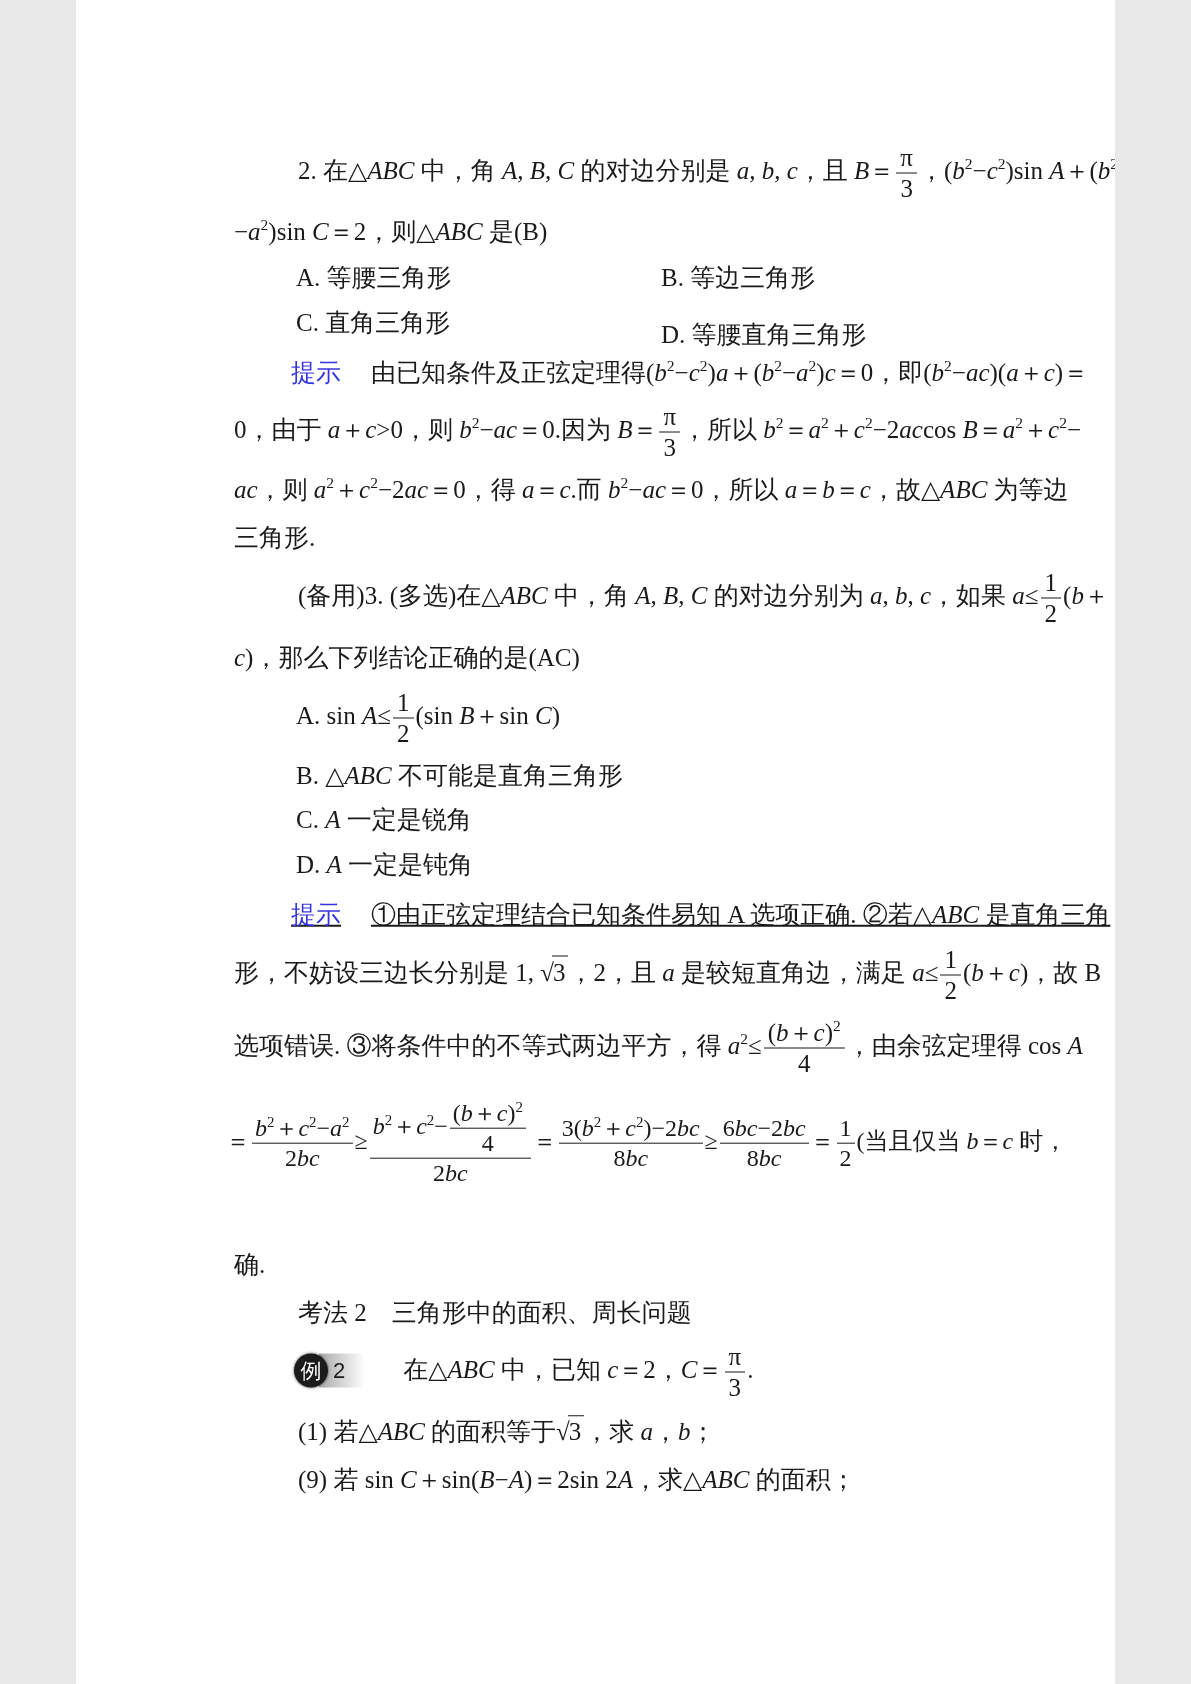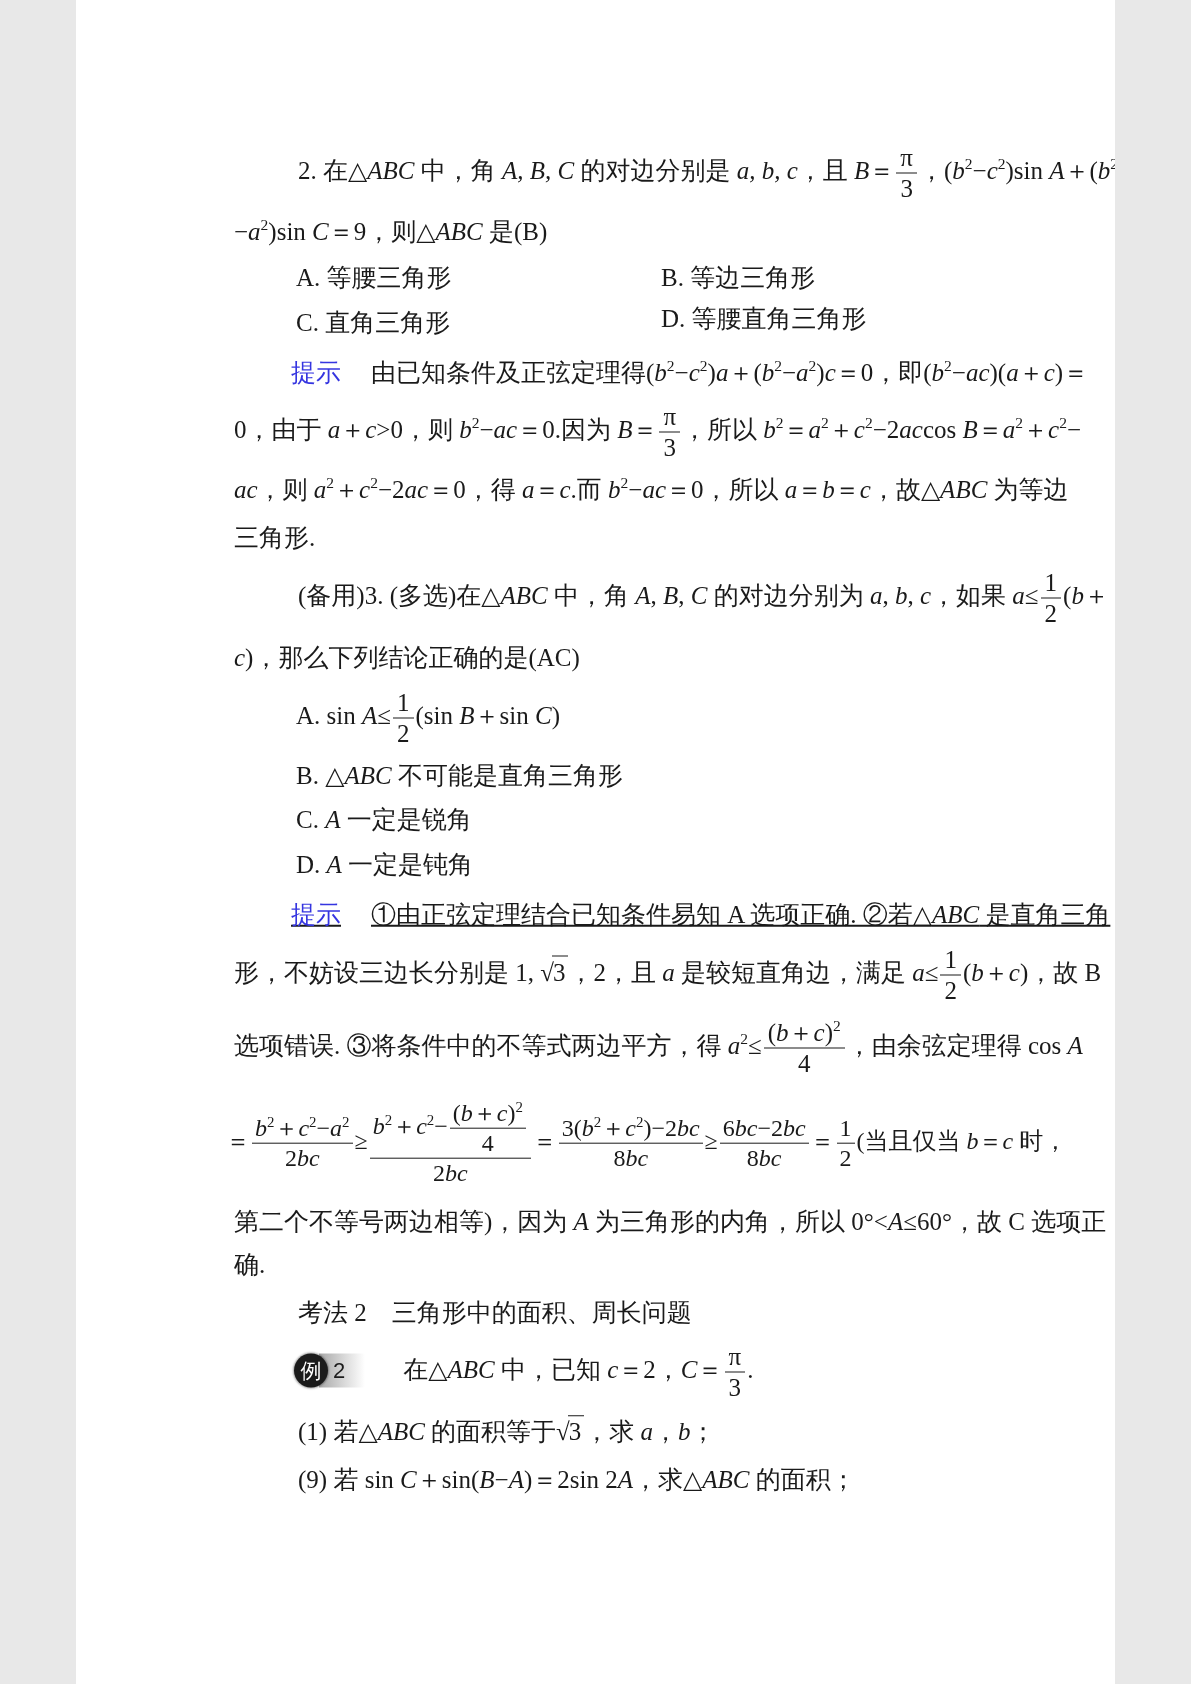--- a/index.html
+++ b/index.html
@@ -71,40 +71,39 @@
     font-size:22px;
     padding:3px 20px 3px 14px;
     margin-left:-9px;
   }
 </style>
 </head>
 <body>
 
 <div class="page" id="page">
     <div class="line" style="top: 173px; left: 222px;"><span class="t">2. 在△</span><i class="var">ABC</i><span class="t"> 中，角 </span><i class="var">A, B, C</i><span class="t"> 的对边分别是 </span><i class="var">a, b, c</i><span class="t">，且 </span><i class="var">B</i><span class="t">＝</span><span class="frac"><span class="num"><span class="t">π</span></span><span class="den"><span class="t">3</span></span></span><span class="t">，(</span><i class="var">b</i><sup class="sup">2</sup><span class="t">−</span><i class="var">c</i><sup class="sup">2</sup><span class="t">)sin </span><i class="var">A</i><span class="t">＋(</span><i class="var">b</i><sup class="sup">2</sup></div>
-    <div class="line" style="top: 232px; left: 158px;"><span class="t">−</span><i class="var">a</i><sup class="sup">2</sup><span class="t">)sin </span><i class="var">C</i><span class="t">＝9，则△</span><i class="var">ABC</i><span class="t"> 是(B)</span></div>
+    <div class="line" style="top: 232px; left: 158px;"><span class="t">−</span><i class="var">a</i><sup class="sup">2</sup><span class="t">)sin </span><i class="var">C</i><span class="t">＝2，则△</span><i class="var">ABC</i><span class="t"> 是(B)</span></div>
     <div class="line" style="top: 278px; left: 220px;"><span class="t">A. 等腰三角形</span></div>
     <div class="line" style="top: 278px; left: 585px;"><span class="t">B. 等边三角形</span></div>
     <div class="line" style="top: 323px; left: 220px;"><span class="t">C. 直角三角形</span></div>
-    <div class="line" style="top: 319px; left: 585px;"><span class="t">D. 等腰直角三角形</span></div>
+    <div class="line" style="top: 335px; left: 585px;"><span class="t">D. 等腰直角三角形</span></div>
     <div class="line" style="top: 373px; left: 215px;"><span class="hint">提示</span><span class="t">由已知条件及正弦定理得(</span><i class="var">b</i><sup class="sup">2</sup><span class="t">−</span><i class="var">c</i><sup class="sup">2</sup><span class="t">)</span><i class="var">a</i><span class="t">＋(</span><i class="var">b</i><sup class="sup">2</sup><span class="t">−</span><i class="var">a</i><sup class="sup">2</sup><span class="t">)</span><i class="var">c</i><span class="t">＝0，即(</span><i class="var">b</i><sup class="sup">2</sup><span class="t">−</span><i class="var">ac</i><span class="t">)(</span><i class="var">a</i><span class="t">＋</span><i class="var">c</i><span class="t">)＝</span></div>
     <div class="line" style="top: 432px; left: 158px;"><span class="t">0，由于 </span><i class="var">a</i><span class="t">＋</span><i class="var">c</i><span class="t">&gt;0，则 </span><i class="var">b</i><sup class="sup">2</sup><span class="t">−</span><i class="var">ac</i><span class="t">＝0.因为 </span><i class="var">B</i><span class="t">＝</span><span class="frac"><span class="num"><span class="t">π</span></span><span class="den"><span class="t">3</span></span></span><span class="t">，所以 </span><i class="var">b</i><sup class="sup">2</sup><span class="t">＝</span><i class="var">a</i><sup class="sup">2</sup><span class="t">＋</span><i class="var">c</i><sup class="sup">2</sup><span class="t">−2</span><i class="var">ac</i><span class="t">cos </span><i class="var">B</i><span class="t">＝</span><i class="var">a</i><sup class="sup">2</sup><span class="t">＋</span><i class="var">c</i><sup class="sup">2</sup><span class="t">−</span></div>
     <div class="line" style="top: 490px; left: 158px;"><i class="var">ac</i><span class="t">，则 </span><i class="var">a</i><sup class="sup">2</sup><span class="t">＋</span><i class="var">c</i><sup class="sup">2</sup><span class="t">−2</span><i class="var">ac</i><span class="t">＝0，得 </span><i class="var">a</i><span class="t">＝</span><i class="var">c</i><span class="t">.而 </span><i class="var">b</i><sup class="sup">2</sup><span class="t">−</span><i class="var">ac</i><span class="t">＝0，所以 </span><i class="var">a</i><span class="t">＝</span><i class="var">b</i><span class="t">＝</span><i class="var">c</i><span class="t">，故△</span><i class="var">ABC</i><span class="t"> 为等边</span></div>
     <div class="line" style="top: 538px; left: 158px;"><span class="t">三角形.</span></div>
     <div class="line" style="top: 598px; left: 222px;"><span class="t">(备用)3. (多选)在△</span><i class="var">ABC</i><span class="t"> 中，角 </span><i class="var">A</i><span class="t">, </span><i class="var">B</i><span class="t">, </span><i class="var">C</i><span class="t"> 的对边分别为 </span><i class="var">a</i><span class="t">, </span><i class="var">b</i><span class="t">, </span><i class="var">c</i><span class="t">，如果 </span><i class="var">a</i><span class="t">≤</span><span class="frac"><span class="num"><span class="t">1</span></span><span class="den"><span class="t">2</span></span></span><span class="t">(</span><i class="var">b</i><span class="t">＋</span></div>
     <div class="line" style="top: 658px; left: 158px;"><i class="var">c</i><span class="t">)，那么下列结论正确的是(AC)</span></div>
     <div class="line" style="top: 718px; left: 220px;"><span class="t">A. sin </span><i class="var">A</i><span class="t">≤</span><span class="frac"><span class="num"><span class="t">1</span></span><span class="den"><span class="t">2</span></span></span><span class="t">(sin </span><i class="var">B</i><span class="t">＋sin </span><i class="var">C</i><span class="t">)</span></div>
     <div class="line" style="top: 776px; left: 220px;"><span class="t">B. △</span><i class="var">ABC</i><span class="t"> 不可能是直角三角形</span></div>
     <div class="line" style="top: 820px; left: 220px;"><span class="t">C. </span><i class="var">A</i><span class="t"> 一定是锐角</span></div>
     <div class="line" style="top: 865px; left: 220px;"><span class="t">D. </span><i class="var">A</i><span class="t"> 一定是钝角</span></div>
     <div class="line" style="top: 915px; left: 215px; text-decoration: underline;"><span class="hint">提示</span><span class="t">①由正弦定理结合已知条件易知 A 选项正确. ②若△</span><i class="var">ABC</i><span class="t"> 是直角三角</span></div>
     <div class="line" style="top: 975px; left: 158px;"><span class="t">形，不妨设三边长分别是 1, </span><span class="sqrt"><span class="rad">√</span><span class="radicand">3</span></span><span class="t">，2，且 </span><i class="var">a</i><span class="t"> 是较短直角边，满足 </span><i class="var">a</i><span class="t">≤</span><span class="frac"><span class="num"><span class="t">1</span></span><span class="den"><span class="t">2</span></span></span><span class="t">(</span><i class="var">b</i><span class="t">＋</span><i class="var">c</i><span class="t">)，故 B</span></div>
     <div class="line" style="top: 1048px; left: 158px;"><span class="t">选项错误. ③将条件中的不等式两边平方，得 </span><i class="var">a</i><sup class="sup">2</sup><span class="t">≤</span><span class="frac"><span class="num"><span class="t">(</span><i class="var">b</i><span class="t">＋</span><i class="var">c</i><span class="t">)</span><sup class="sup">2</sup></span><span class="den"><span class="t">4</span></span></span><span class="t">，由余弦定理得 cos </span><i class="var">A</i></div>
     <div class="line eq" style="top: 1143px; left: 150px;"><span class="t">＝</span><span class="frac"><span class="num"><i class="var">b</i><sup class="sup">2</sup><span class="t">＋</span><i class="var">c</i><sup class="sup">2</sup><span class="t">−</span><i class="var">a</i><sup class="sup">2</sup></span><span class="den"><span class="t">2</span><i class="var">bc</i></span></span><span class="t">≥</span><span class="frac"><span class="num"><i class="var">b</i><sup class="sup">2</sup><span class="t">＋</span><i class="var">c</i><sup class="sup">2</sup><span class="t">−</span><span class="frac"><span class="num"><span class="t">(</span><i class="var">b</i><span class="t">＋</span><i class="var">c</i><span class="t">)</span><sup class="sup">2</sup></span><span class="den"><span class="t">4</span></span></span></span><span class="den"><span class="t">2</span><i class="var">bc</i></span></span><span class="t">＝</span><span class="frac"><span class="num"><span class="t">3(</span><i class="var">b</i><sup class="sup">2</sup><span class="t">＋</span><i class="var">c</i><sup class="sup">2</sup><span class="t">)−2</span><i class="var">bc</i></span><span class="den"><span class="t">8</span><i class="var">bc</i></span></span><span class="t">≥</span><span class="frac"><span class="num"><span class="t">6</span><i class="var">bc</i><span class="t">−2</span><i class="var">bc</i></span><span class="den"><span class="t">8</span><i class="var">bc</i></span></span><span class="t">＝</span><span class="frac"><span class="num"><span class="t">1</span></span><span class="den"><span class="t">2</span></span></span><span class="t">(当且仅当 </span><i class="var">b</i><span class="t">＝</span><i class="var">c</i><span class="t"> 时，</span></div>
-    <div class="line" style="top: 1222px; left: 158px;"><span class="t">第二个不等号两边相等)，因为 </span><i class="var">A</i><span class="t"> 为三角形的内角，所以 0°&lt;</span><i class="var">A</i><span class="t">≤60°，故 C 选项正</span></div>
     <div class="line" style="top: 1265px; left: 158px;"><span class="t">确.</span></div>
     <div class="line" style="top: 1313px; left: 222px;"><span class="t">考法 2　三角形中的面积、周长问题</span></div>
     <div class="line" style="top: 1372px; left: 218px;"><span class="exicon">
         <span class="excircle">例</span>
         <span class="exnum">2</span>
       </span><span class="t">在△</span><i class="var">ABC</i><span class="t"> 中，已知 </span><i class="var">c</i><span class="t">＝2，</span><i class="var">C</i><span class="t">＝</span><span class="frac"><span class="num"><span class="t">π</span></span><span class="den"><span class="t">3</span></span></span><span class="t">.</span></div>
     <div class="line" style="top: 1432px; left: 222px;"><span class="t">(1) 若△</span><i class="var">ABC</i><span class="t"> 的面积等于</span><span class="sqrt"><span class="rad">√</span><span class="radicand">3</span></span><span class="t">，求 </span><i class="var">a</i><span class="t">，</span><i class="var">b</i><span class="t">；</span></div>
     <div class="line" style="top: 1480px; left: 222px;"><span class="t">(9) 若 sin </span><i class="var">C</i><span class="t">＋sin(</span><i class="var">B</i><span class="t">−</span><i class="var">A</i><span class="t">)＝2sin 2</span><i class="var">A</i><span class="t">，求△</span><i class="var">ABC</i><span class="t"> 的面积；</span></div>
   </div>
 

